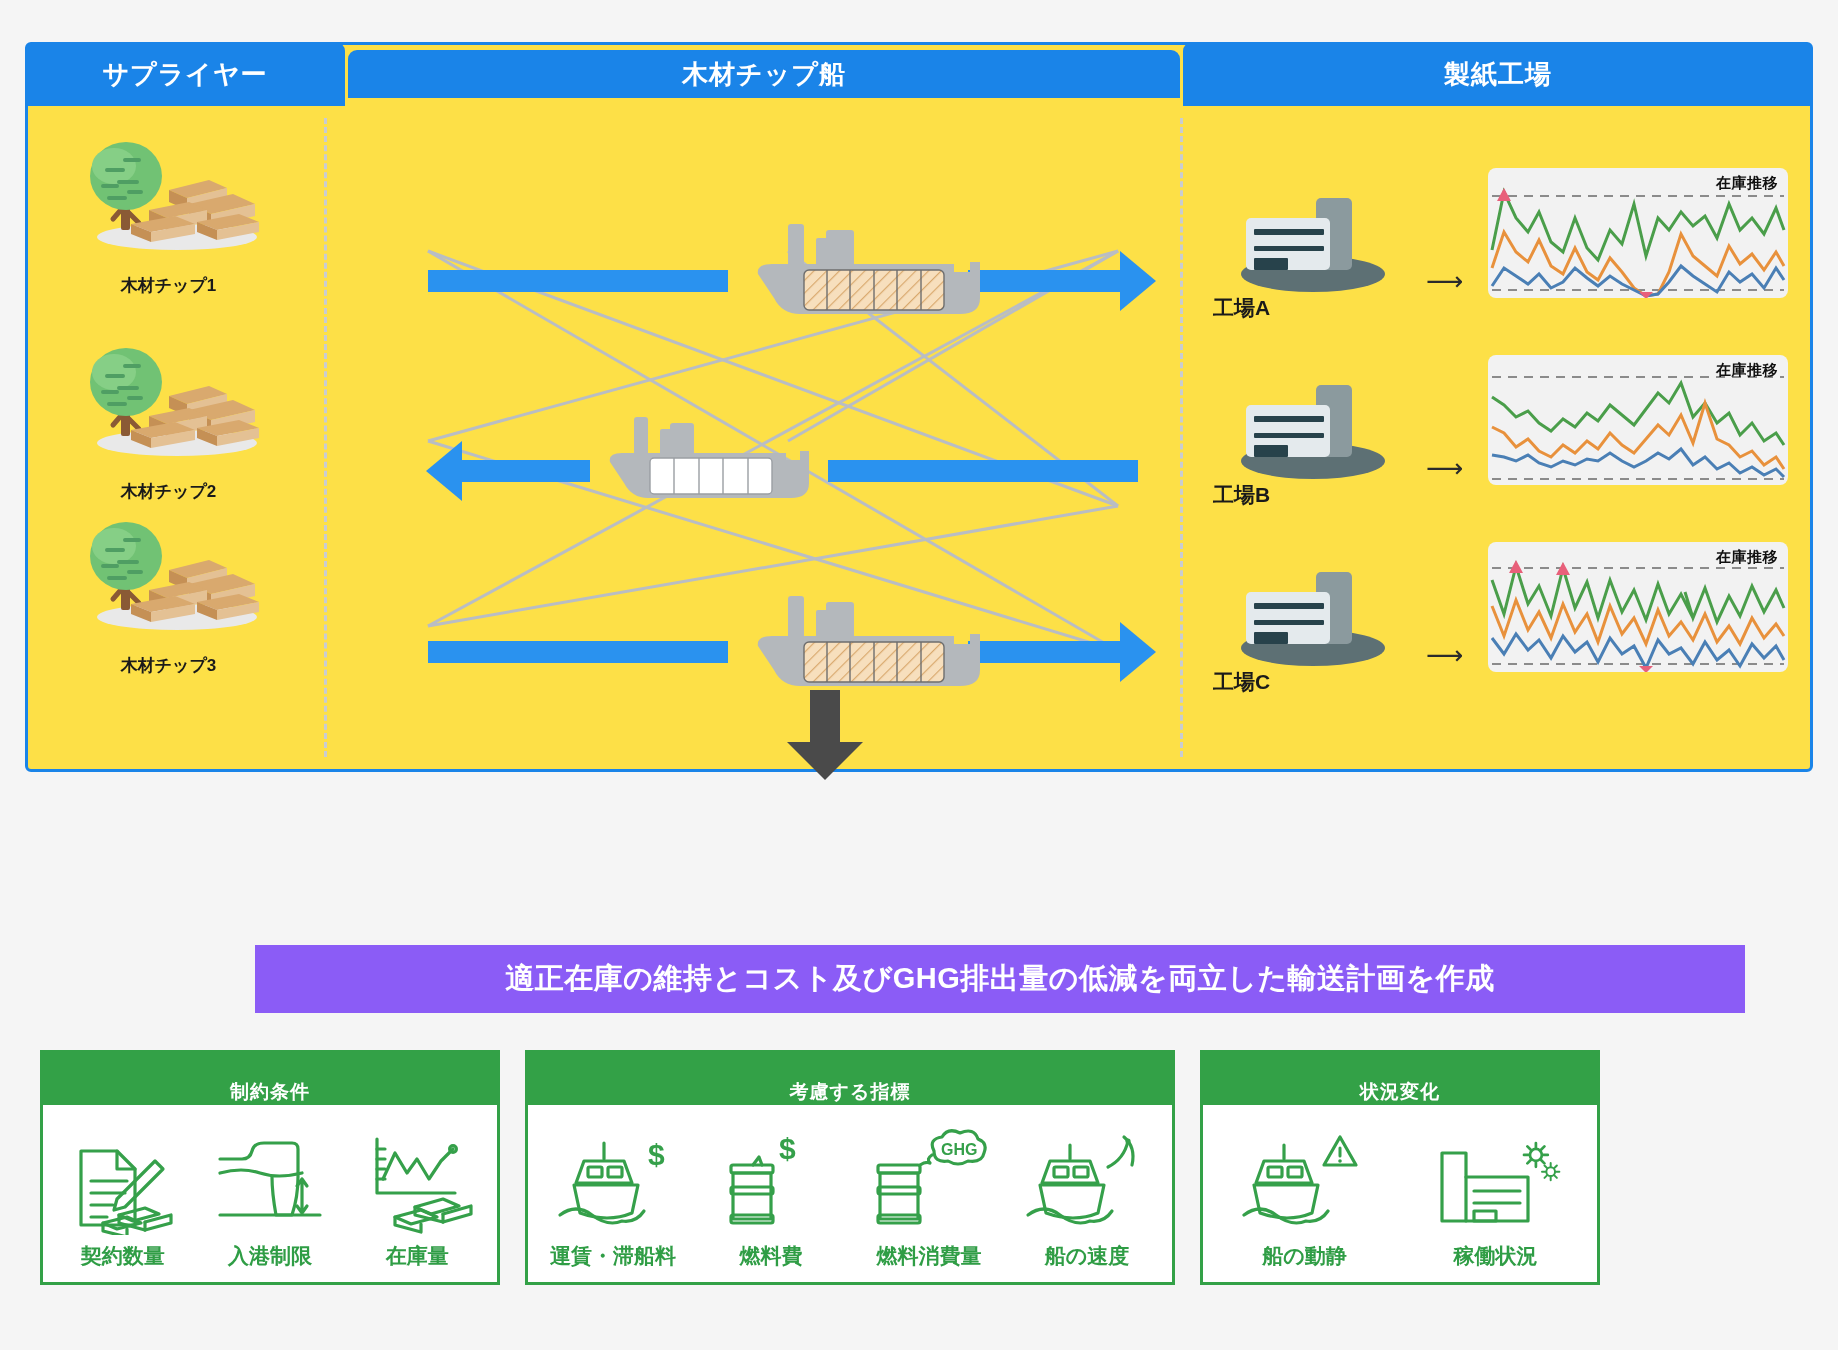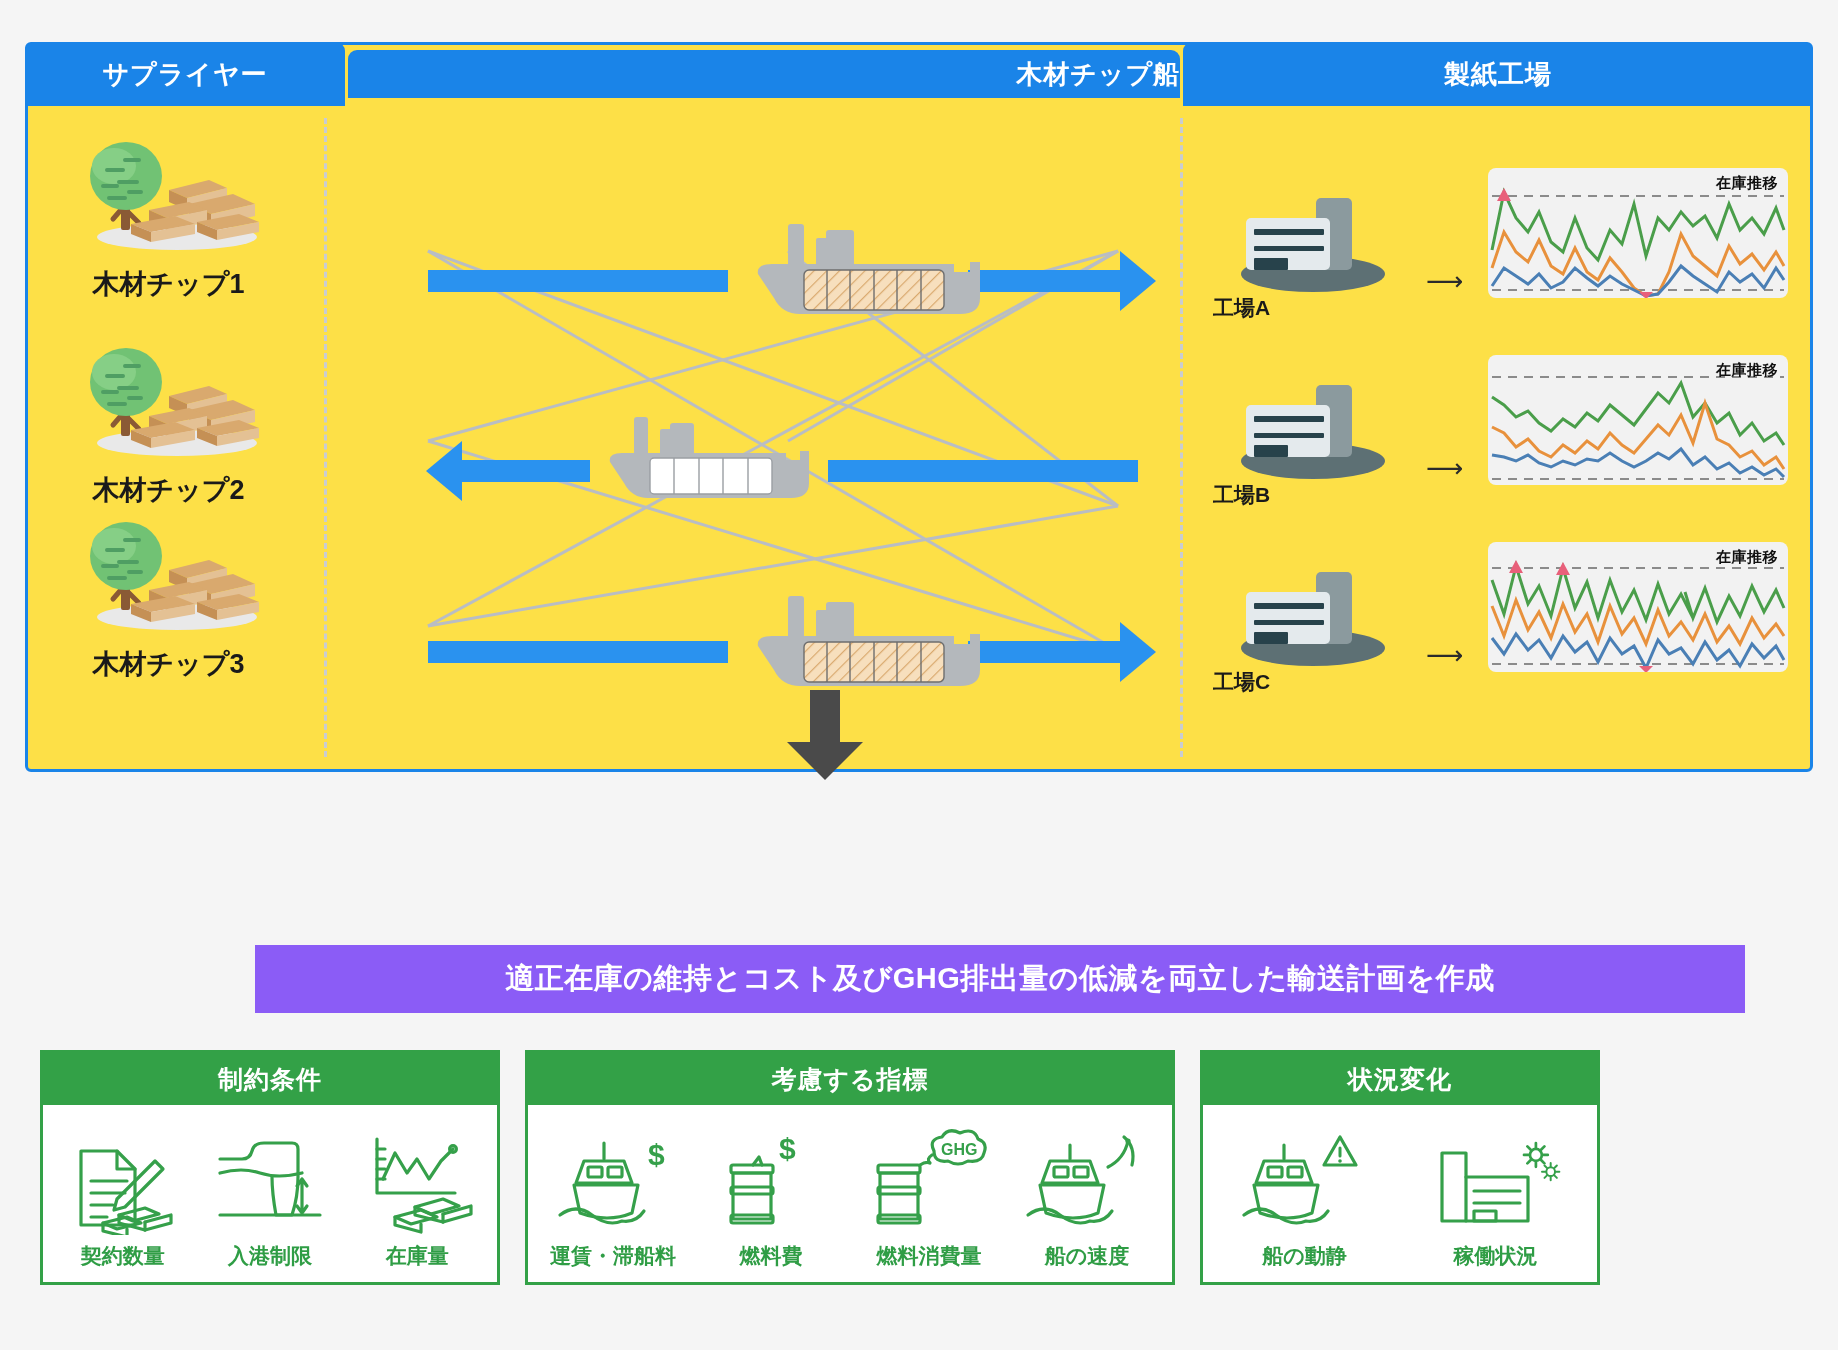--- a/index.html
+++ b/index.html
@@ -23,38 +23,38 @@
     position: absolute; left: -3px; top: -3px; right: -3px;
     height: 64px; display: flex;
   }
   .hdr {
     background: #1a84e8; color: #fff;
     font-size: 26px; font-weight: bold;
     display: flex; align-items: center; justify-content: center;
     letter-spacing: 1px;
   }
   .hdr-a { width: 320px; border-radius: 9px 9px 0 0; }
-  .hdr-b { flex: 1; border-radius: 9px 9px 0 0; margin: 8px 3px; justify-content: flex-end; }
+  .hdr-b { flex: 1; border-radius: 9px 9px 0 0; margin: 8px 3px; }
   .hdr-c { width: 630px; border-radius: 9px 9px 0 0; }
 
   .body-area {
     position: absolute; left: 0; top: 61px; right: 0; bottom: 0;
     overflow: hidden;
   }
   .vdash {
     position: absolute; top: 12px; bottom: 12px; width: 0;
     border-left: 3px dashed #c9ccd1;
   }
 
   
   .sup {
     position: absolute; left: 18px; width: 245px; text-align: center;
   }
   .sup-label {
-    font-size: 27px; font-weight: bold; color: #1a1a1a; margin-top: 12px;
+    font-size: 17px; font-weight: bold; color: #1a1a1a; margin-top: 20px;
   }
 
   
   .bar { position: absolute; background: #2a92ef; height: 22px; }
   .arrowhead {
     position: absolute; width: 0; height: 0;
     border-top: 30px solid transparent;
     border-bottom: 30px solid transparent;
   }
   .ah-r { border-left: 36px solid #2a92ef; }
@@ -90,22 +90,22 @@
   }
 
   
   .gpanel {
     position: absolute; top: 1050px;
     border: 3px solid #33a147;
     background: #fff;
   }
   .gp-head {
     height: 52px; background: #33a147; color: #fff;
-    display: flex; align-items: center; justify-content: center;
-    font-size: 25px; font-weight: bold; letter-spacing: 1px;
+    display: flex; align-items: flex-end; justify-content: center;
+    font-size: 19px; font-weight: bold; letter-spacing: 1px;
   }
   .gp-body { display: flex; justify-content: space-around; align-items: flex-end;
              padding: 14px 6px 12px 6px; height: 177px; }
   .gitem { text-align: center; width: 160px; }
   .gicon { height: 112px; display: flex; align-items: center; justify-content: center; }
   .gitem-label { font-size: 21px; font-weight: bold; color: #2f9d45; margin-top: 4px; white-space: nowrap; }
 
   svg { display: block; }
 </style>
 </head>

